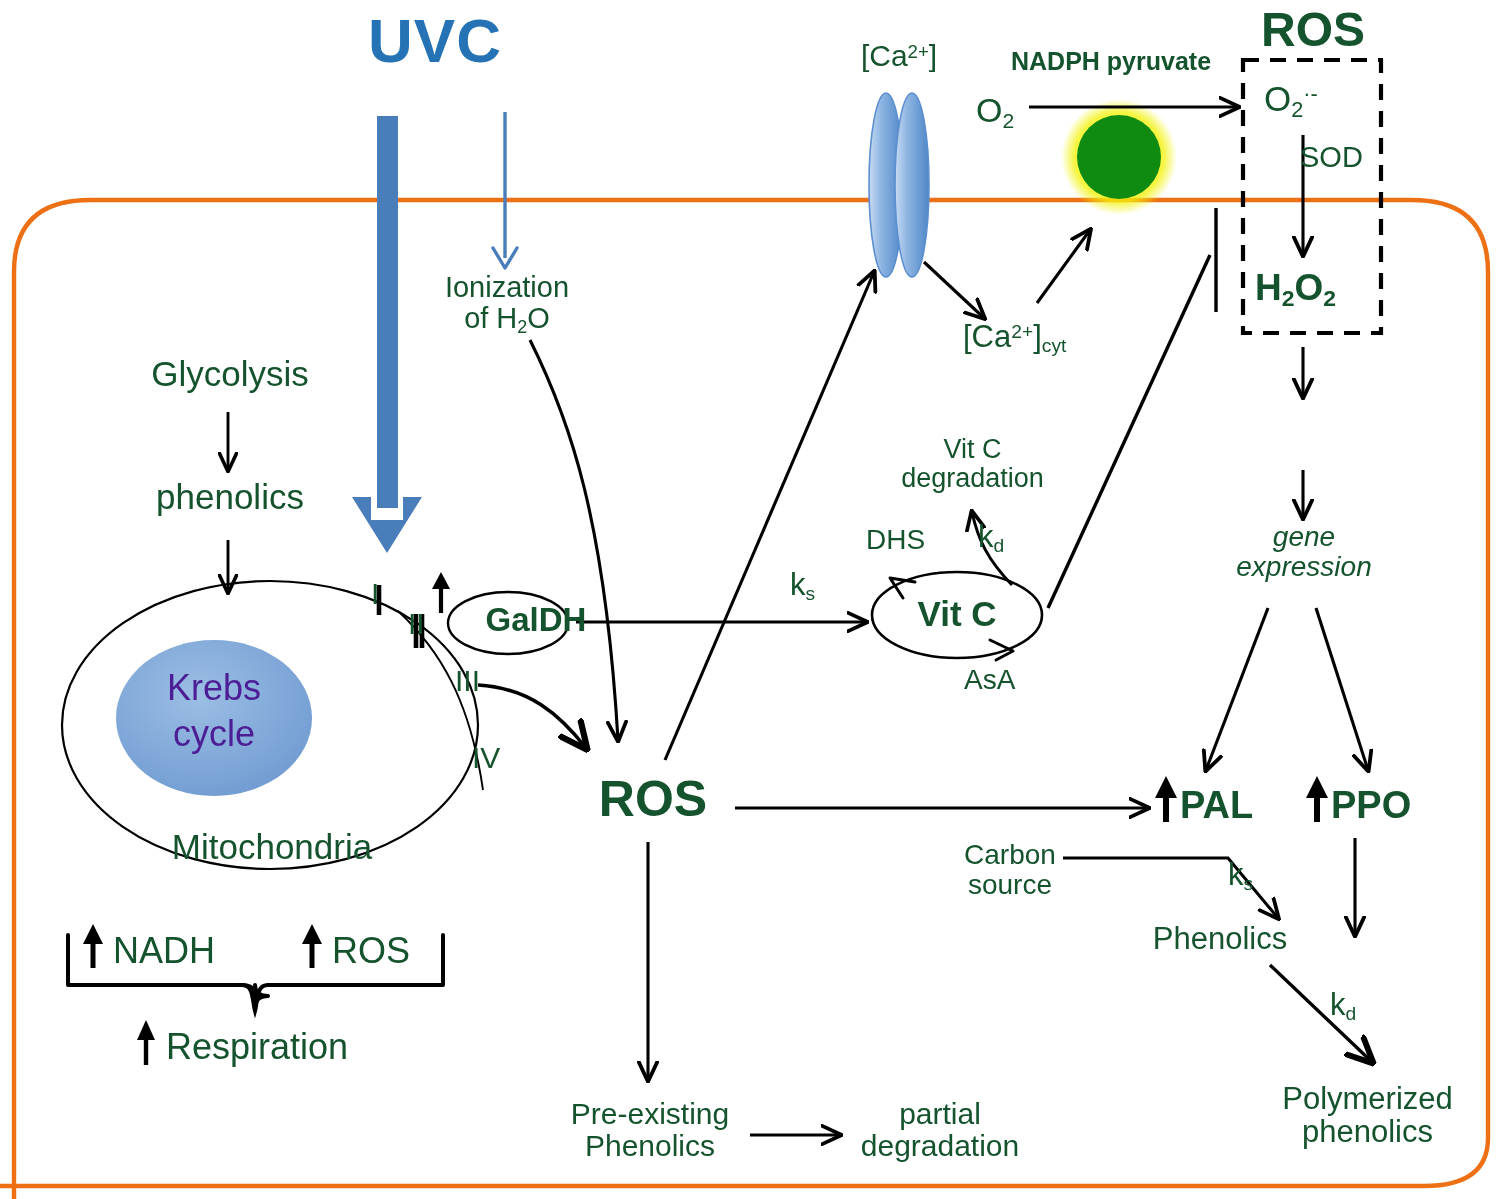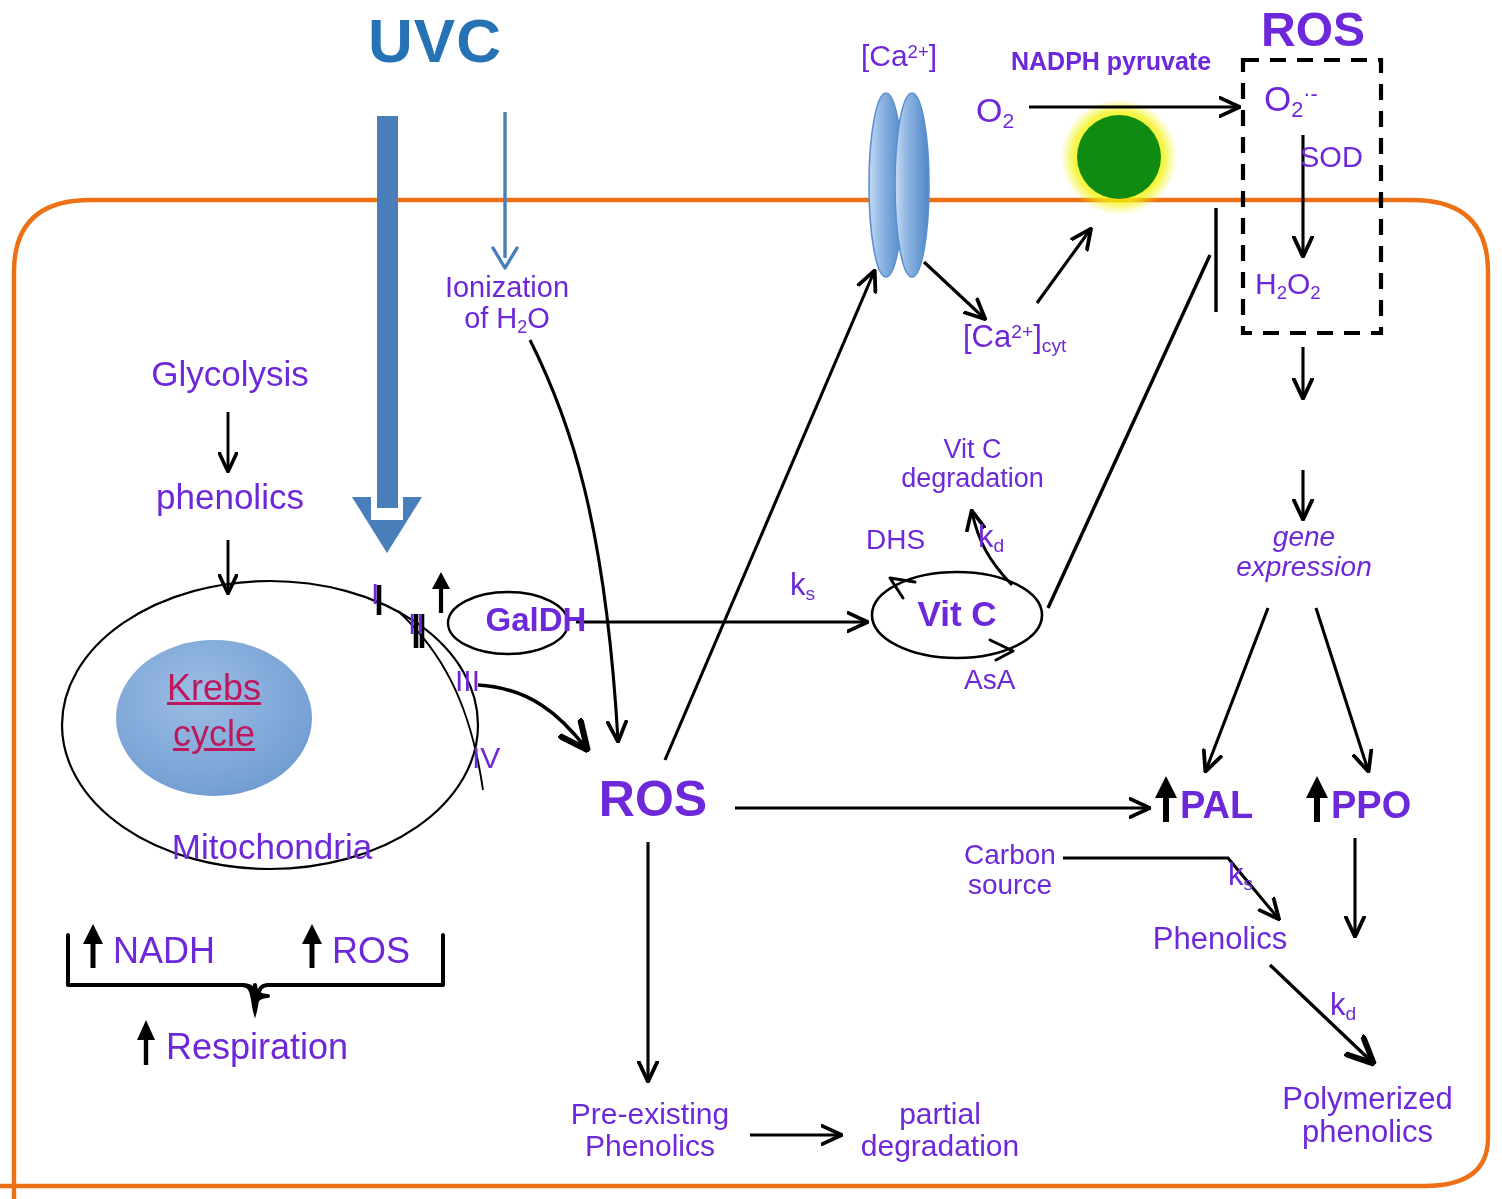--- a/index.html
+++ b/index.html
@@ -1,19 +1,19 @@
 <!DOCTYPE html>
 <html><head>
 <meta charset="utf-8">
 <style>
   html,body{margin:0;padding:0;background:#ffffff;}
   body{font-family:"Liberation Sans",sans-serif;}
   #stage{position:relative;width:1502px;height:1199px;background:#fff;overflow:hidden;}
   #svgroot{position:absolute;left:0;top:0;width:1502px;height:1199px;}
-  .lbl{position:absolute;color:#6d28d9;line-height:1.08;white-space:pre;}
+  .lbl{position:absolute;color:#14532d;line-height:1.08;white-space:pre;}
   .ctr{text-align:center;}
   sub{font-size:.62em;vertical-align:-.28em;}
   sup{font-size:.62em;vertical-align:.45em;}
 </style>
 </head>
 <body>
 
 <div id="stage">
 
 <svg id="svgroot" viewBox="0 0 1502 1199">
@@ -178,32 +178,32 @@
 <div class="lbl" style="left:976px;top:92px;font-size:34px;text-align:right;">O<sub>2</sub></div>
 
 <div class="lbl" style="left:1011px;top:48px;font-size:25px;font-weight:bold;">NADPH pyruvate</div>
 
 <div class="lbl ctr" style="left:1228px;top:4px;width:170px;font-size:48px;font-weight:bold;">ROS</div>
 
 <div class="lbl" style="left:1264px;top:80px;font-size:35px;">O<sub>2</sub><sup>·-</sup></div>
 
 <div class="lbl" style="left:1300px;top:142px;font-size:29px;">SOD</div>
 
-<div class="lbl" style="left:1255px;top:268px;font-size:30px;">H<sub>2</sub>O<sub>2</sub></div>
+<div class="lbl" style="left:1255px;top:268px;font-size:37px;font-weight:bold;">H<sub>2</sub>O<sub>2</sub></div>
 
 <div class="lbl" style="left:963px;top:320px;font-size:31px;">[Ca<sup>2+</sup>]<sub>cyt</sub></div>
 
 
 <div class="lbl ctr" style="left:134px;top:355px;width:192px;font-size:35px;">Glycolysis</div>
 
 <div class="lbl ctr" style="left:1224px;top:522px;width:160px;font-size:28px;font-style:italic;">gene<br>expression</div>
 
 <div class="lbl ctr" style="left:134px;top:478px;width:192px;font-size:35px;">phenolics</div>
 
-<div class="lbl ctr" style="left:124px;top:665px;width:180px;font-size:36px;color:#be185d;line-height:1.28;text-decoration:underline;">Krebs<br>cycle</div>
+<div class="lbl ctr" style="left:124px;top:665px;width:180px;font-size:36px;color:#4c1d95;line-height:1.28;">Krebs<br>cycle</div>
 
 <div class="lbl ctr" style="left:150px;top:828px;width:244px;font-size:35px;">Mitochondria</div>
 
 <div class="lbl" style="left:371px;top:578px;font-size:30px;">I</div>
 <div class="lbl" style="left:408px;top:608px;font-size:30px;">II</div>
 <div class="lbl" style="left:455px;top:665px;font-size:30px;">III</div>
 <div class="lbl" style="left:472px;top:742px;font-size:30px;">IV</div>
 
 <div class="lbl ctr" style="left:448px;top:602px;width:120px;font-size:33px;font-weight:bold;padding-left:28px;">GalDH</div>
 

